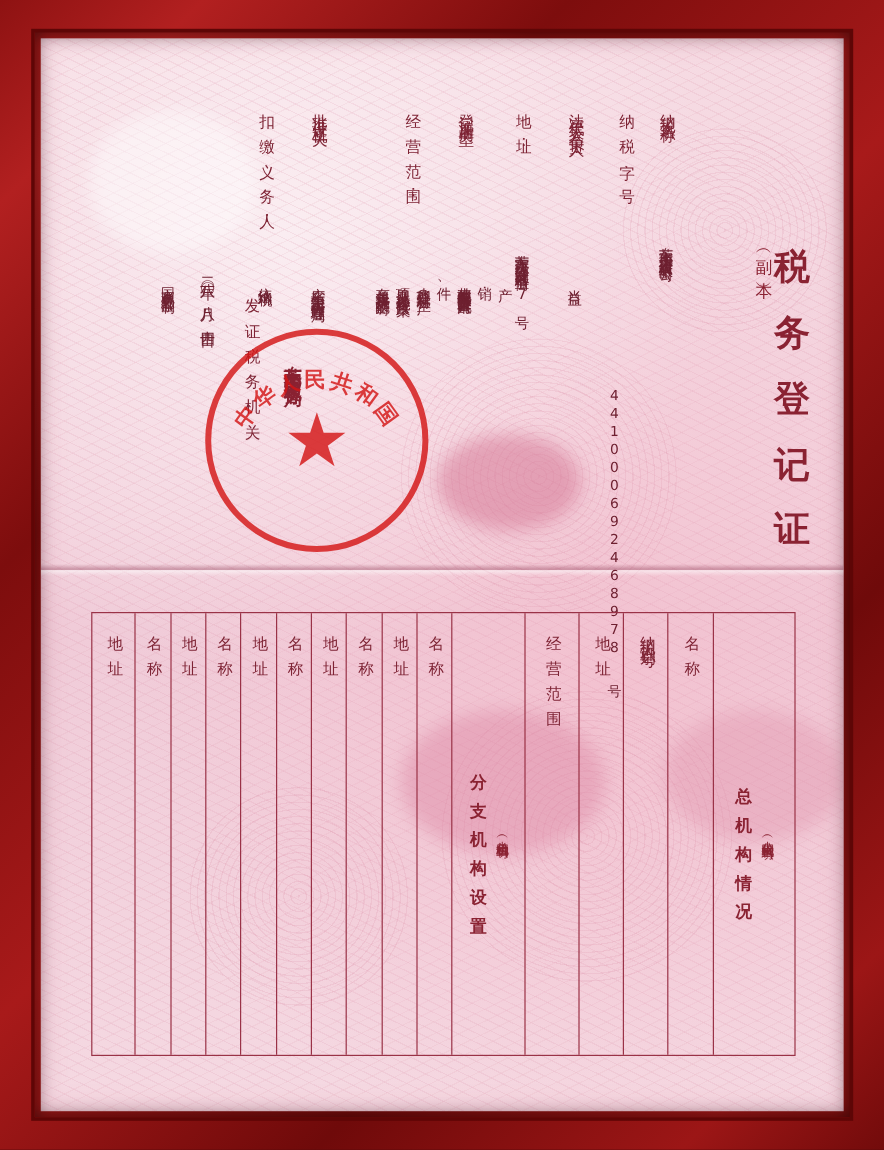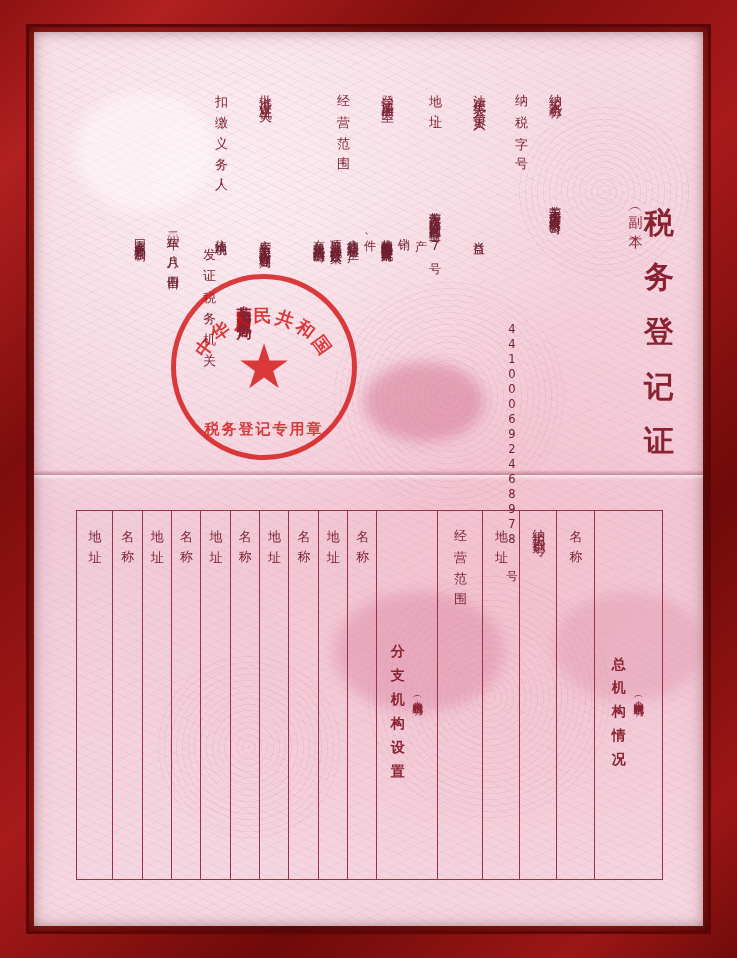--- a/index.html
+++ b/index.html
@@ -270,21 +270,20 @@
     <div id="seal">
       <svg class="arcTop" viewBox="0 0 186 186">
         <defs>
           <path id="arcpath" d="M 24,104 A 70,70 0 0 1 162,104" fill="none"></path>
         </defs>
         <text>
           <textPath href="#arcpath" startOffset="50%" text-anchor="middle">中华人民共和国</textPath>
         </text>
       </svg>
       <div class="star">★</div>
-      <div class="bottomTxt">税务登记专用章</div>
     </div>
 
     <div id="tbl">
 
       <div class="col" style="width:70px;">
         <div class="hdr">
           <div class="v hdrTxt">总 机 构 情 况</div>
           <div class="v hdrSub" style="margin-left:4px;">（由分支机构填写）</div>
         </div>
       </div>

